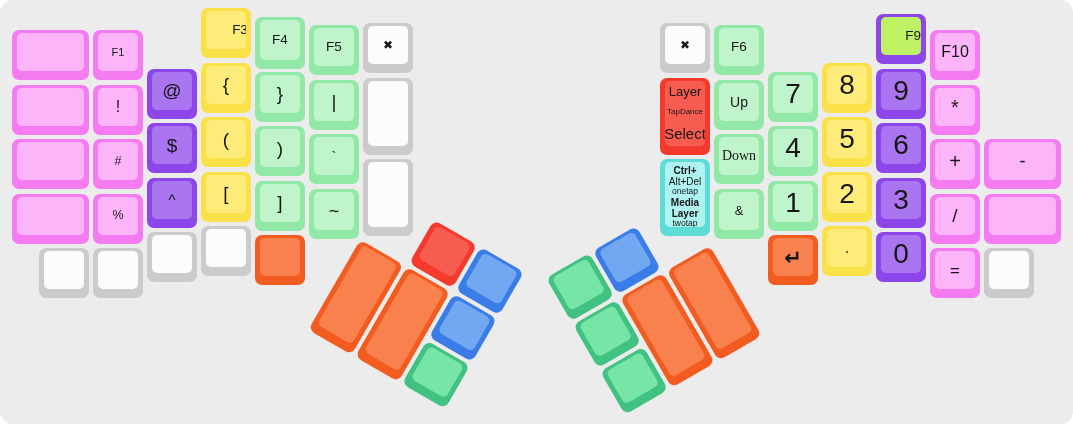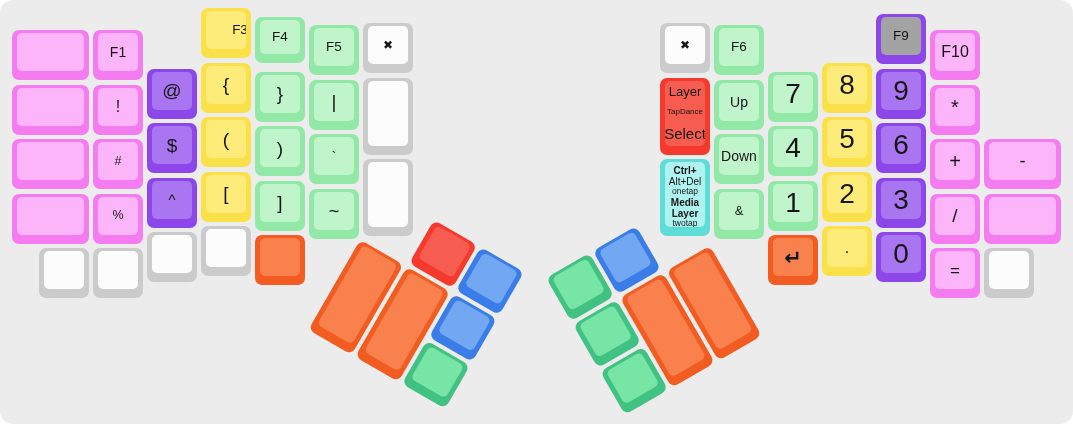--- a/index.html
+++ b/index.html
@@ -36,21 +36,21 @@
       <div class="key-top" style="background: rgb(251, 181, 248);"></div>
     </div>
     <div class="key" style="left: 12px; top: 193.5px; width: 77px; height: 50px; background: rgb(245, 124, 240);">
       <div class="key-top" style="background: rgb(251, 181, 248);"></div>
     </div>
     <div class="key" style="left: 39px; top: 248px; width: 50px; height: 50px; background: rgb(203, 203, 203);">
       <div class="key-top" style="background: rgb(252, 252, 252);"></div>
     </div>
     <div class="key" style="left: 93px; top: 30px; width: 50px; height: 50px; background: rgb(245, 124, 240);">
       <div class="key-top" style="background: rgb(251, 181, 248);">
-        <span class="key-label" style="font-size: 14px;">F1</span>
+        <span class="key-label" style="font-size: 11px;">F1</span>
       </div>
     </div>
     <div class="key" style="left: 93px; top: 84.5px; width: 50px; height: 50px; background: rgb(245, 124, 240);">
       <div class="key-top" style="background: rgb(251, 181, 248);">
         <span class="key-label" style="font-size: 16px;">!</span>
       </div>
     </div>
     <div class="key" style="left: 93px; top: 139px; width: 50px; height: 50px; background: rgb(245, 124, 240);">
       <div class="key-top" style="background: rgb(251, 181, 248);">
         <span class="key-label" style="font-size: 12.5px;">#</span>
@@ -98,21 +98,21 @@
       </div>
     </div>
     <div class="key" style="left: 201px; top: 171.5px; width: 50px; height: 50px; background: rgb(251, 225, 73);">
       <div class="key-top" style="background: rgb(253, 236, 121);">
         <span class="key-label" style="font-size: 19px;">[</span>
       </div>
     </div>
     <div class="key" style="left: 201px; top: 226px; width: 50px; height: 50px; background: rgb(203, 203, 203);">
       <div class="key-top" style="background: rgb(252, 252, 252);"></div>
     </div>
-    <div class="key" style="left: 255px; top: 17px; width: 50px; height: 46px; background: rgb(145, 232, 167);">
+    <div class="key" style="left: 255px; top: 17px; width: 50px; height: 52px; background: rgb(145, 232, 167);">
       <div class="key-top" style="background: rgb(192, 245, 203);">
         <span class="key-label" style="font-size: 13.5px;">F4</span>
       </div>
     </div>
     <div class="key" style="left: 255px; top: 71.5px; width: 50px; height: 50px; background: rgb(145, 232, 167);">
       <div class="key-top" style="background: rgb(192, 245, 203);">
         <span class="key-label" style="font-size: 19px;">}</span>
       </div>
     </div>
     <div class="key" style="left: 255px; top: 126px; width: 50px; height: 50px; background: rgb(145, 232, 167);">
@@ -186,21 +186,21 @@
         <span class="key-label" style="font-size: 13.5px;">F6</span>
       </div>
     </div>
     <div class="key" style="left: 714px; top: 79.5px; width: 50px; height: 50px; background: rgb(145, 232, 167);">
       <div class="key-top" style="background: rgb(192, 245, 203);">
         <span class="key-label" style="font-size: 14px;">Up</span>
       </div>
     </div>
     <div class="key" style="left: 714px; top: 134px; width: 50px; height: 50px; background: rgb(145, 232, 167);">
       <div class="key-top" style="background: rgb(192, 245, 203);">
-        <span class="key-label" style="font-size: 14px;">Down</span>
+        <span class="key-label" style="font-size: 14px; font-family: Liberation Serif, serif;">Down</span>
       </div>
     </div>
     <div class="key" style="left: 714px; top: 188.5px; width: 50px; height: 50px; background: rgb(145, 232, 167);">
       <div class="key-top" style="background: rgb(192, 245, 203);">
         <span class="key-label" style="font-size: 13px;">&amp;</span>
       </div>
     </div>
     <div class="key" style="left: 768px; top: 71.5px; width: 50px; height: 50px; background: rgb(145, 232, 167);">
       <div class="key-top" style="background: rgb(192, 245, 203);">
         <span class="key-label" style="font-size: 28px;">7</span>
@@ -235,21 +235,21 @@
       <div class="key-top" style="background: rgb(253, 236, 121);">
         <span class="key-label" style="font-size: 28px;">2</span>
       </div>
     </div>
     <div class="key" style="left: 822px; top: 226px; width: 50px; height: 50px; background: rgb(251, 225, 73);">
       <div class="key-top" style="background: rgb(253, 236, 121);">
         <span class="key-label" style="font-size: 16px;">.</span>
       </div>
     </div>
     <div class="key" style="left: 876px; top: 14px; width: 50px; height: 50px; background: rgb(140, 70, 233);">
-      <div class="key-top" style="background: #a3a3a3;">
+      <div class="key-top" style="background: #bef264; align-items: flex-end;">
         <span class="key-label" style="font-size: 13.5px;">F9</span>
       </div>
     </div>
     <div class="key" style="left: 876px; top: 68.5px; width: 50px; height: 50px; background: rgb(140, 70, 233);">
       <div class="key-top" style="background: rgb(169, 117, 241);">
         <span class="key-label" style="font-size: 28px;">9</span>
       </div>
     </div>
     <div class="key" style="left: 876px; top: 123px; width: 50px; height: 50px; background: rgb(140, 70, 233);">
       <div class="key-top" style="background: rgb(169, 117, 241);">

